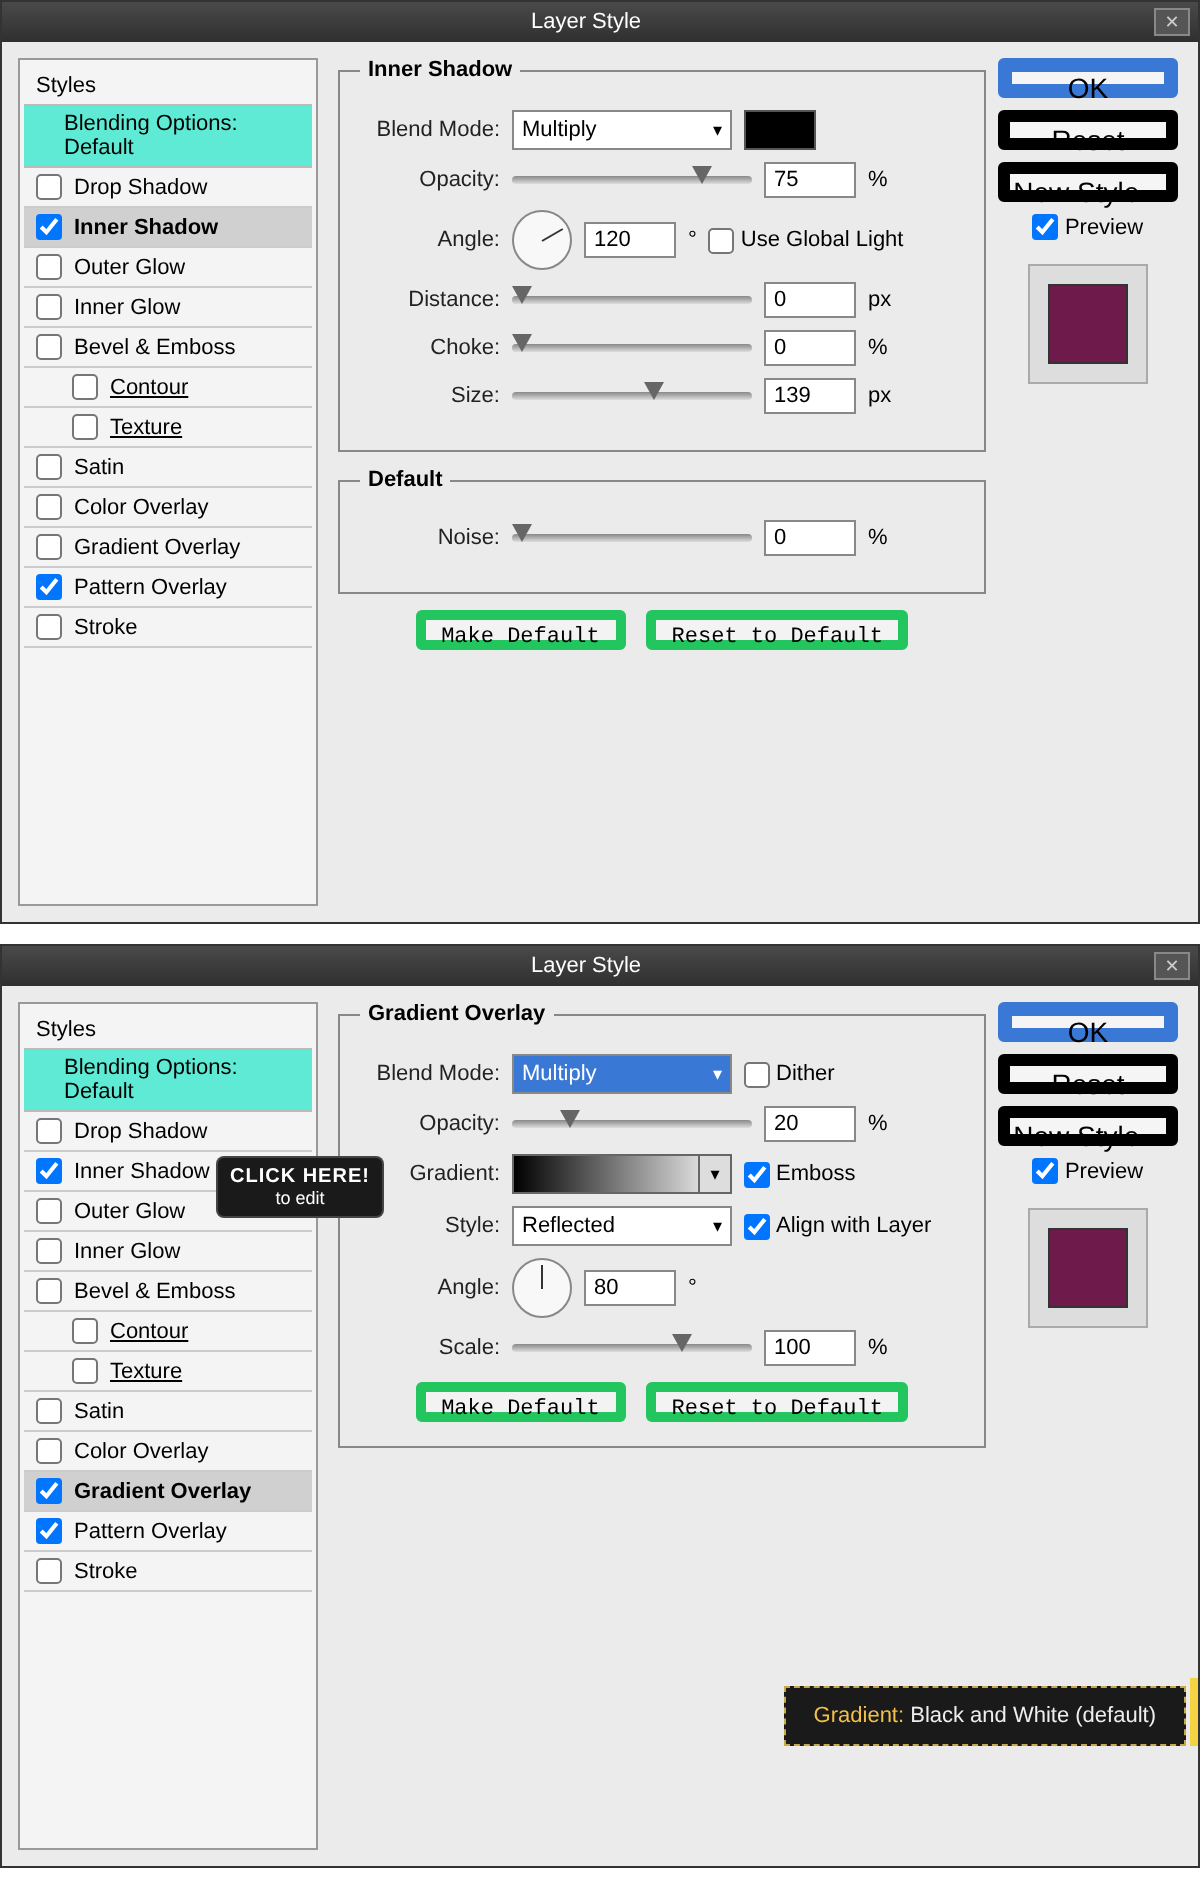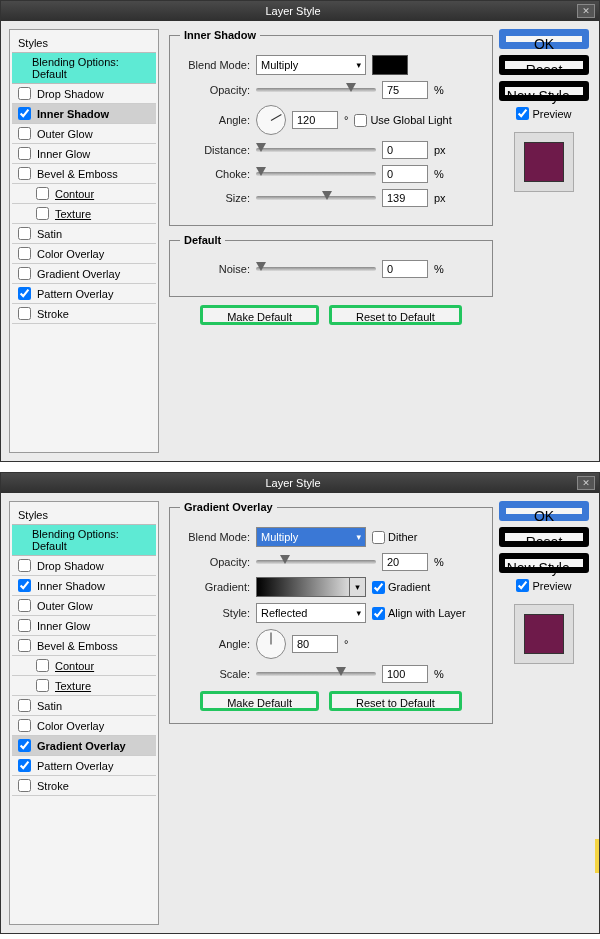--- a/index.html
+++ b/index.html
@@ -102,23 +102,24 @@
     background: linear-gradient(to right,#000,#fff);
     display:flex; align-items:center; justify-content:flex-end;
   }
   .grad-sw .chev {
     width:16px; height:100%; background:#ddd; border-left:1px solid #666;
     text-align:center; font-size:9px; line-height:18px;
   }
 
   .btnrow { display:flex; gap:10px; justify-content:center; margin-top:8px; }
   .btn {
-    min-width: 90px; height: 20px; background: #f3f3f3; border:3px solid #22c55e;
+    min-width: 90px; height: 20px; background: #f3f3f3; border:5px solid #22c55e;
     border-radius:3px; text-align:center; font-size:11px; line-height:18px;
-    padding: 0 24px;
+    padding: 0 8px;
+    font-family: Liberation Mono, monospace;
   }
   .right {
     width: 94px; display:flex; flex-direction:column; gap:6px; align-items:center;
   }
   .rbtn {
     width: 90px; height: 20px; background:#f5f5f5; border:6px solid #000000;
     border-radius:3px; text-align:center; font-size:14px; line-height:18px;
   }
   .rbtn.ok { box-shadow: 0 0 0 1px #3a78d6 inset; border-color:#3a78d6; }
   .preview-sw {
@@ -383,21 +384,21 @@
           <span class="unit">%</span>
         </div>
 
         <div class="frow">
           <span class="label">Gradient:</span>
           <div class="grad-sw">
               <div class="chev">▾</div>
             </div>
           <label class="cb">
             <input type="checkbox" checked="" style="">
-              <span>Gradient</span>
+              <span>Emboss</span>
           </label>
         </div>
 
         <div class="frow">
           <span class="label">Style:</span>
           <div class="sel">
             <span>Reflected</span>
             <span class="chev">▾</span>
           </div>
           <label class="cb">
@@ -436,14 +437,21 @@
       <label class="cb">
         <input type="checkbox" checked="" style="">
           <span>Preview</span>
       </label>
       <div class="preview-sw">
           <div class="inner"></div>
         </div>
     </div>
   </div>
 
+  <div class="hint" style="left:108px; top:106px;">
+    <div class="l1">CLICK HERE!</div>
+    <div class="l2">to edit</div>
+  </div>
+  <div class="tooltip">
+    <span class="g">Gradient:</span><span> Black and White (default)</span>
+  </div>
   <div class="yellow-strip"></div>
 </div>
 
 </body></html>

